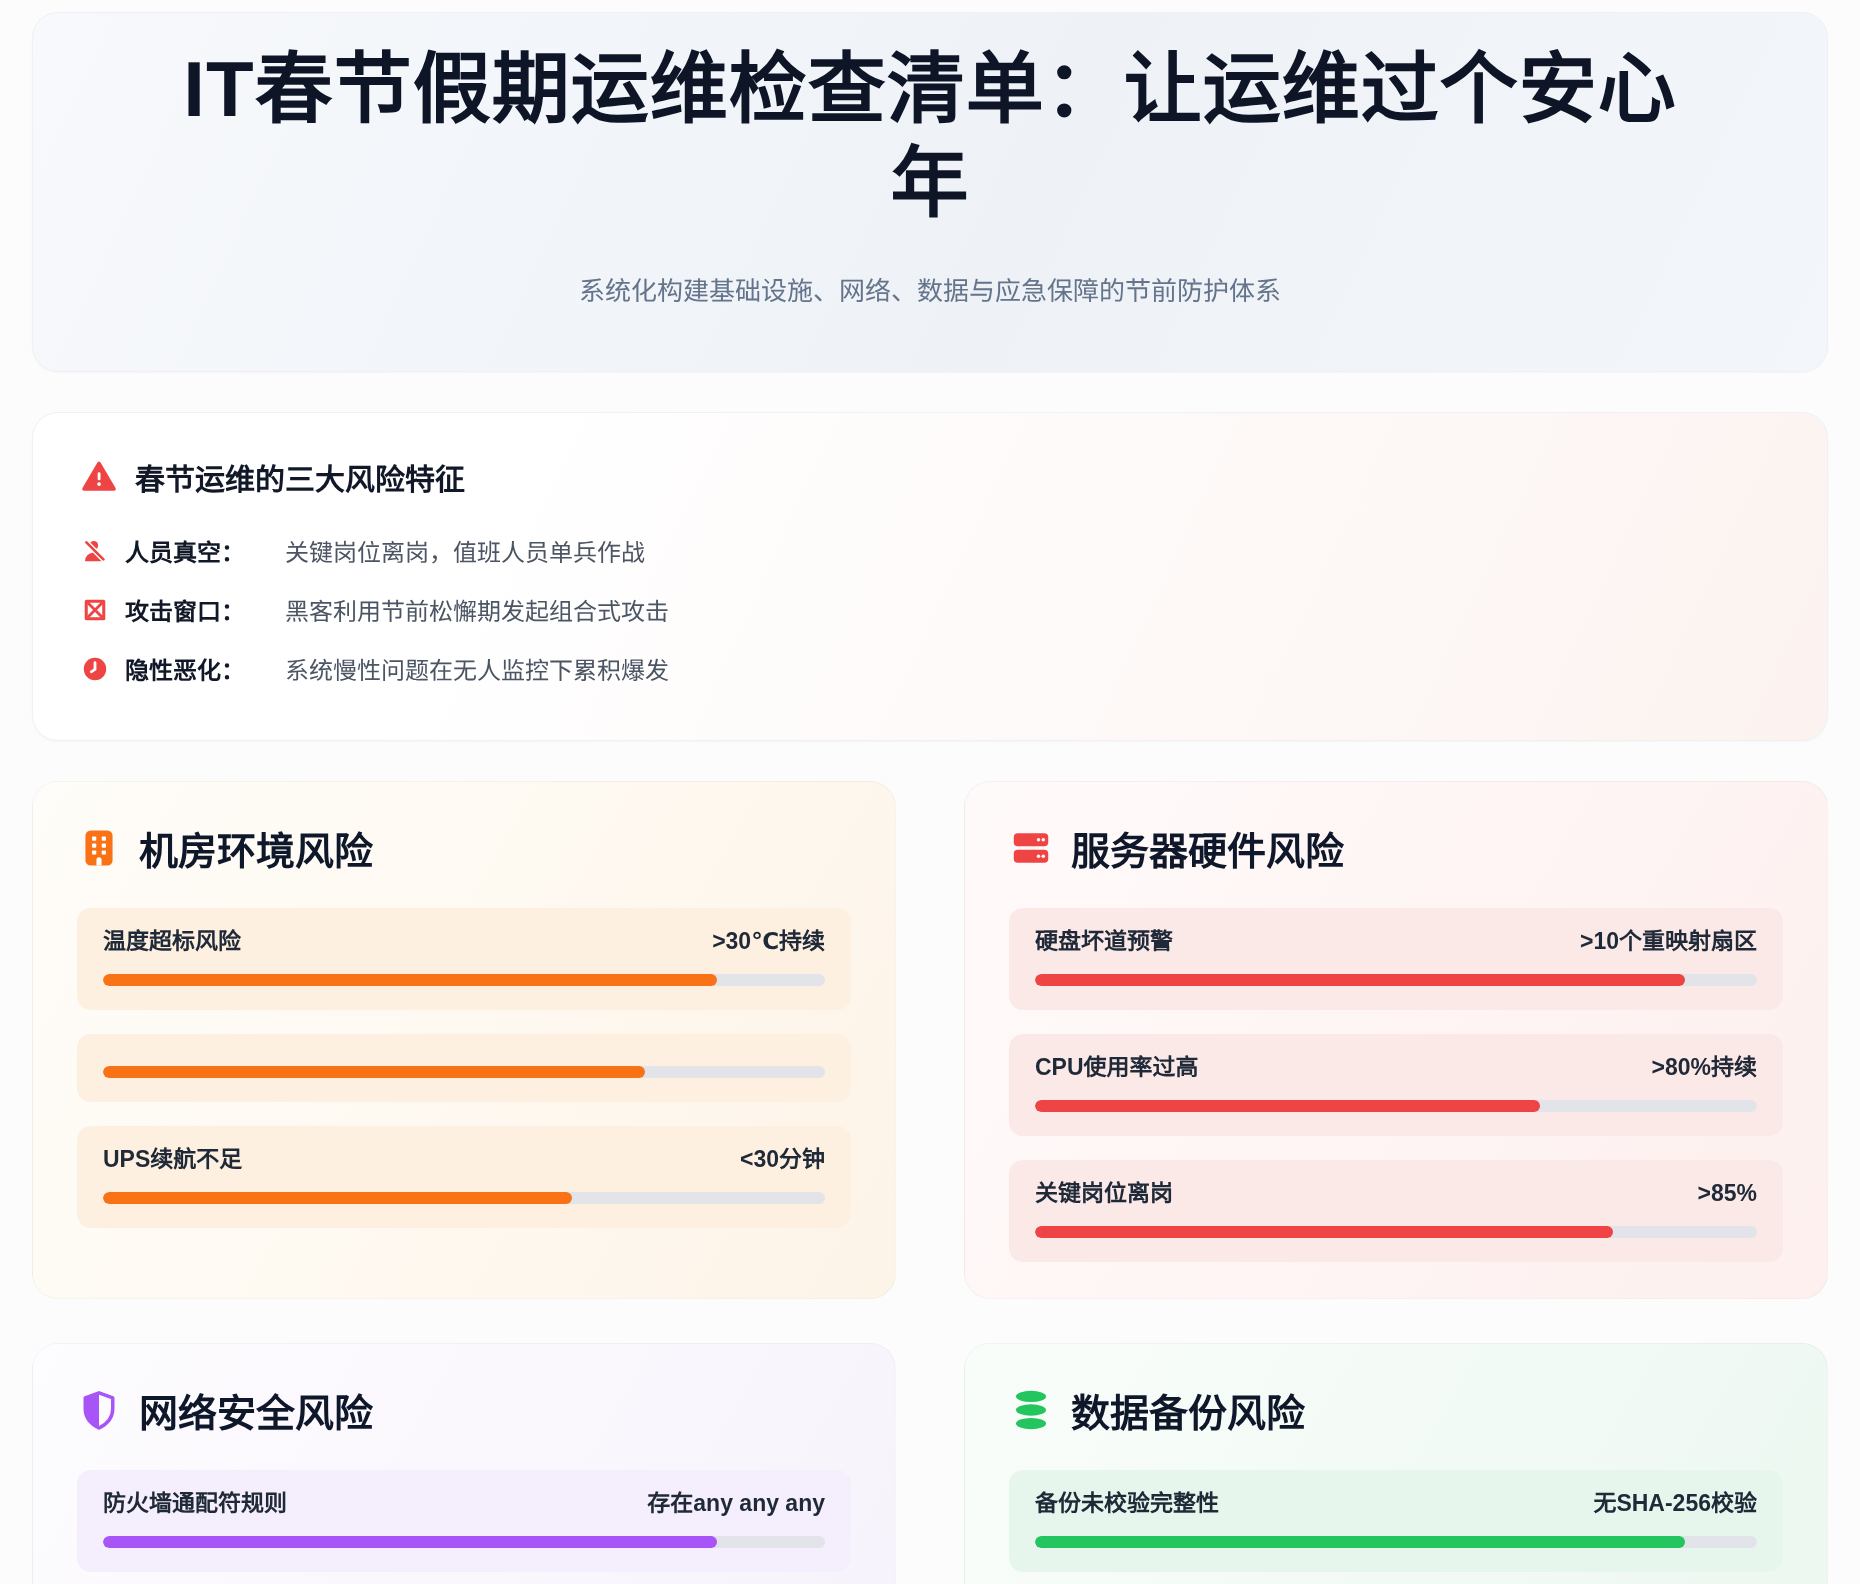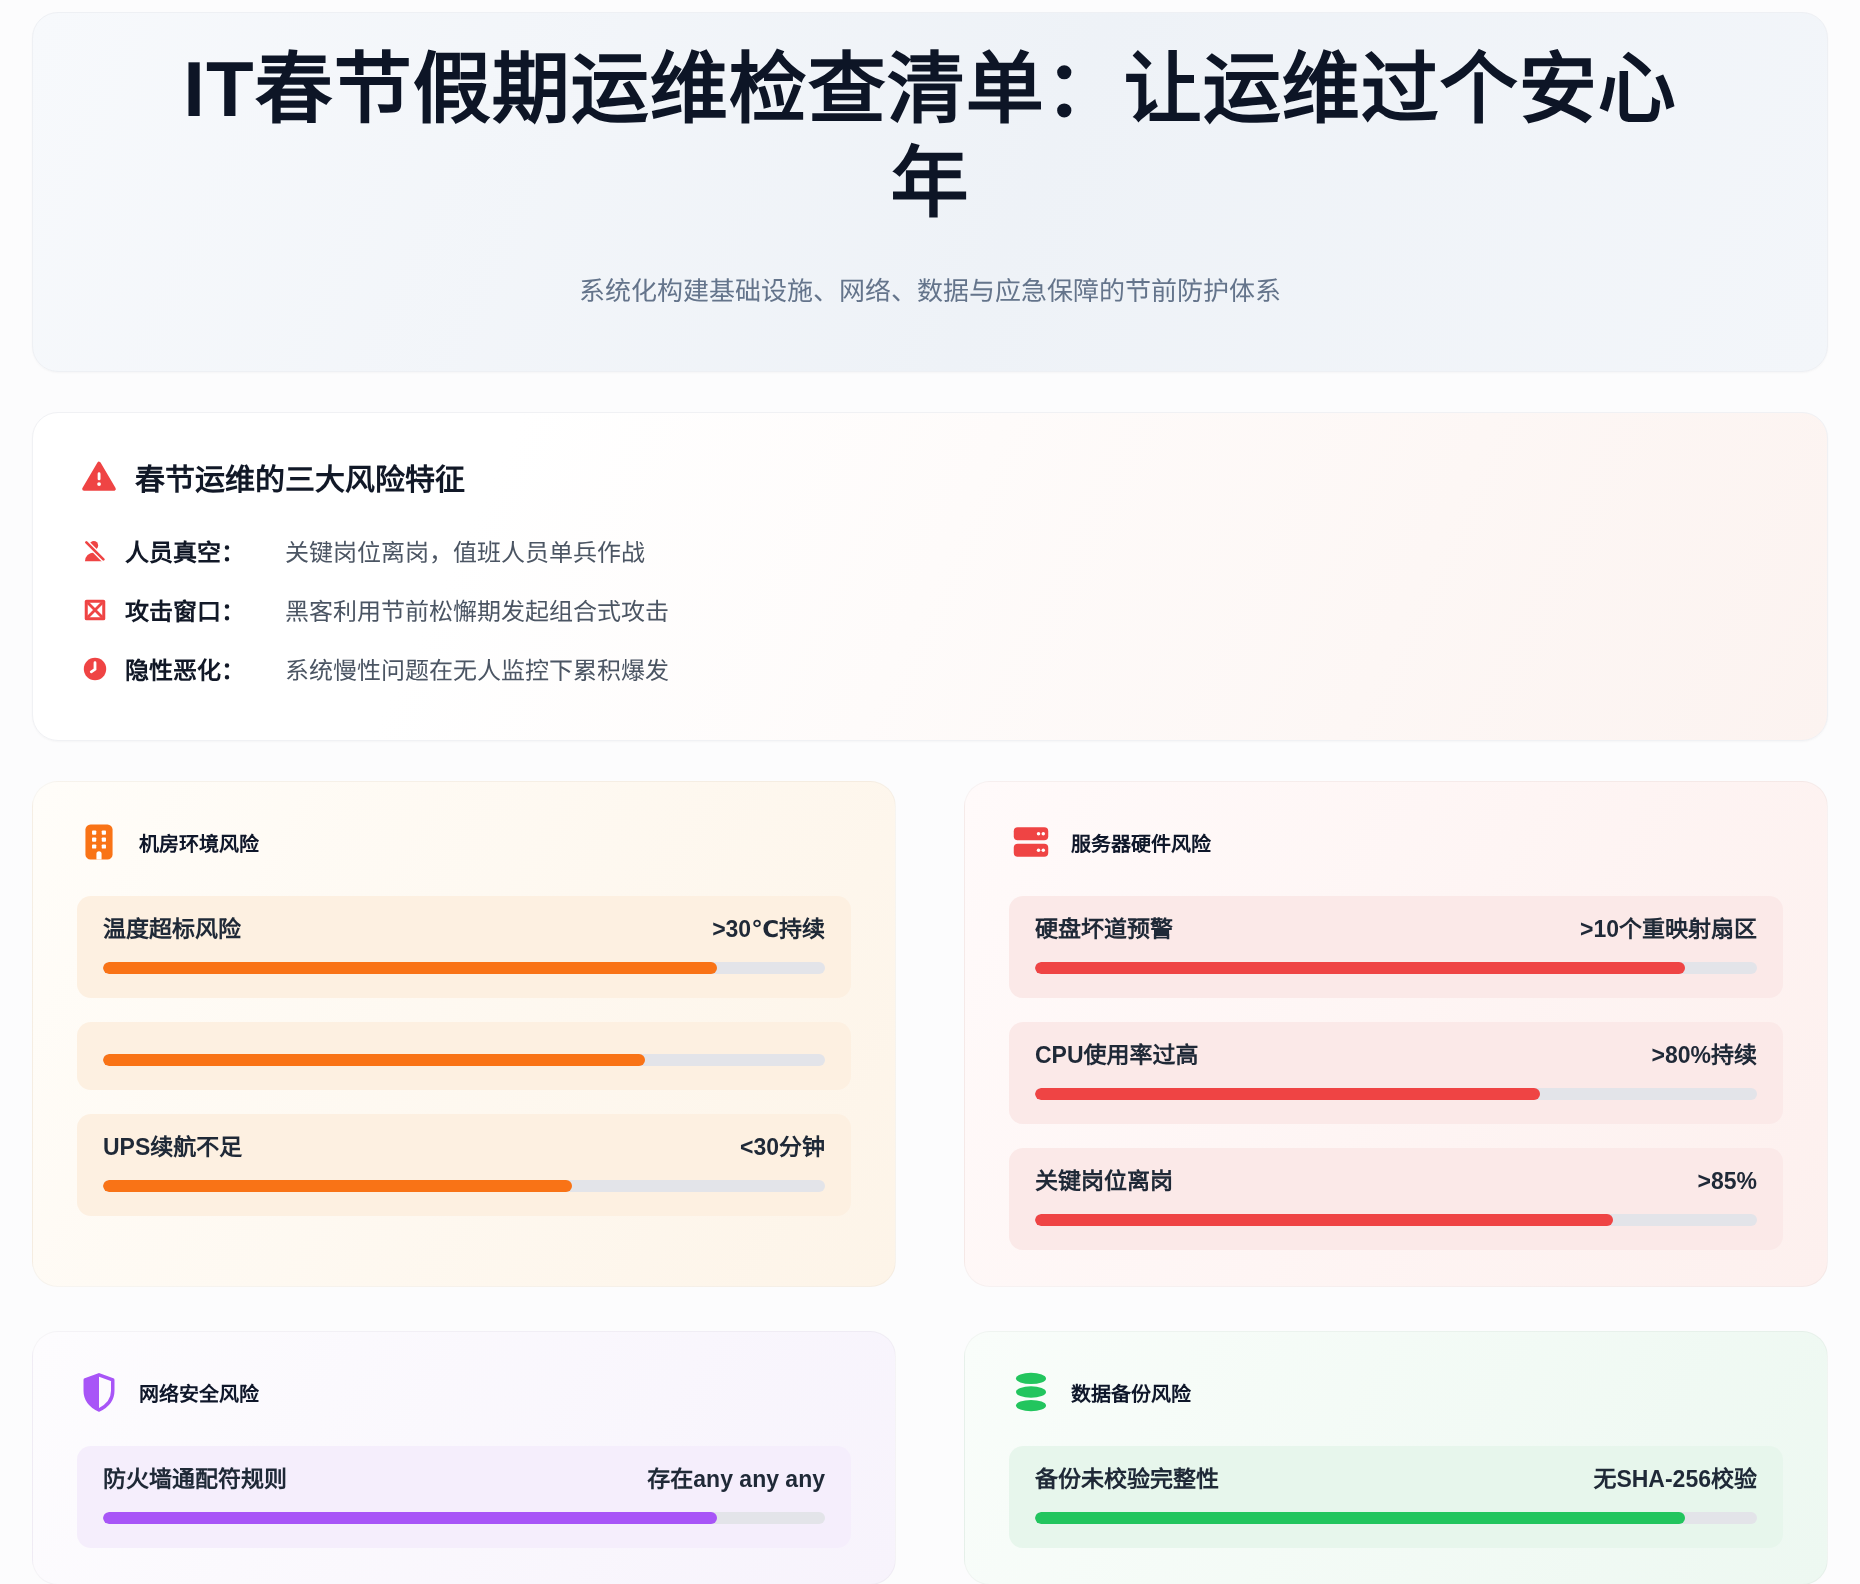--- a/index.html
+++ b/index.html
@@ -66,21 +66,21 @@
     column-gap:68px;
     row-gap:44px;
   }
   .risk-card {
     border-radius:26px;
     padding:38px 44px 36px;
     border:1px solid rgba(0,0,0,.03);
   }
   .risk-card .head {
     display:flex; align-items:center; gap:18px;
-    font-size:20px; font-weight:800; color:#0f172a;
+    font-size:39px; font-weight:800; color:#0f172a;
     margin-bottom:32px;
   }
   .risk-card .head .ico { width:44px; height:44px; display:flex; }
   .risk-row {
     border-radius:14px;
     padding:14px 26px 24px;
     margin-bottom:24px;
   }
   .risk-row:last-child { margin-bottom:0; }
   .row-head {

